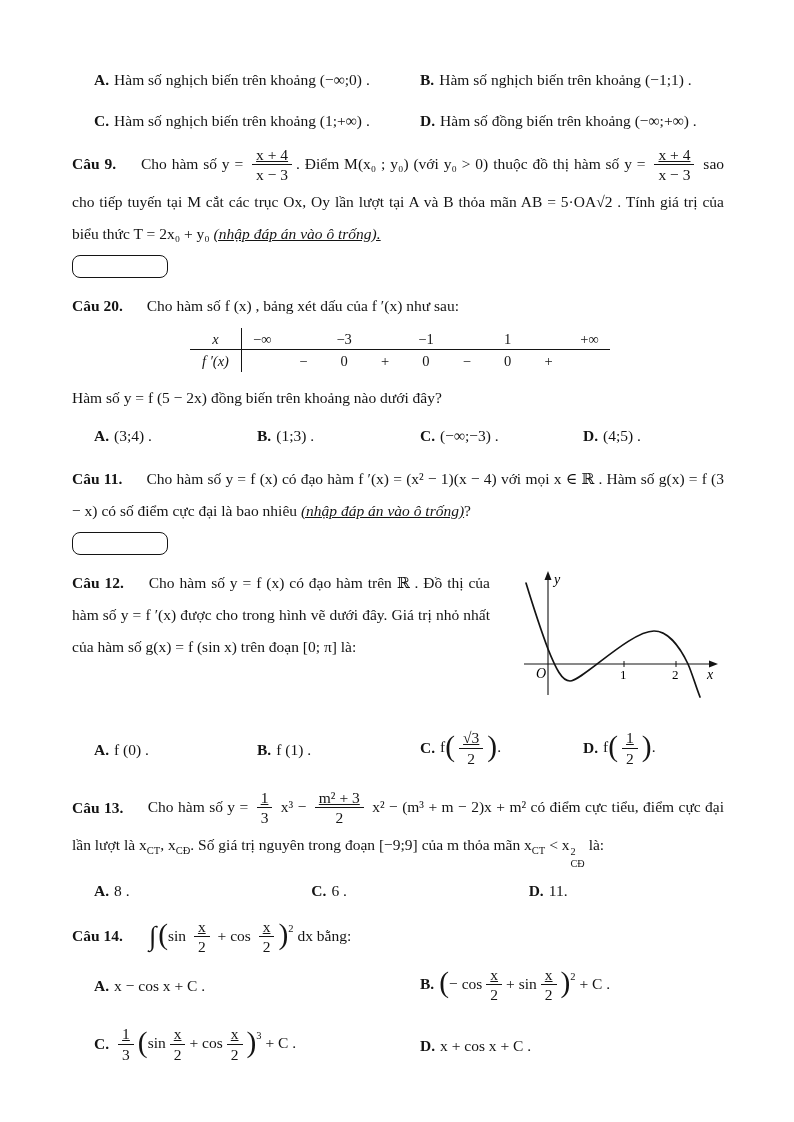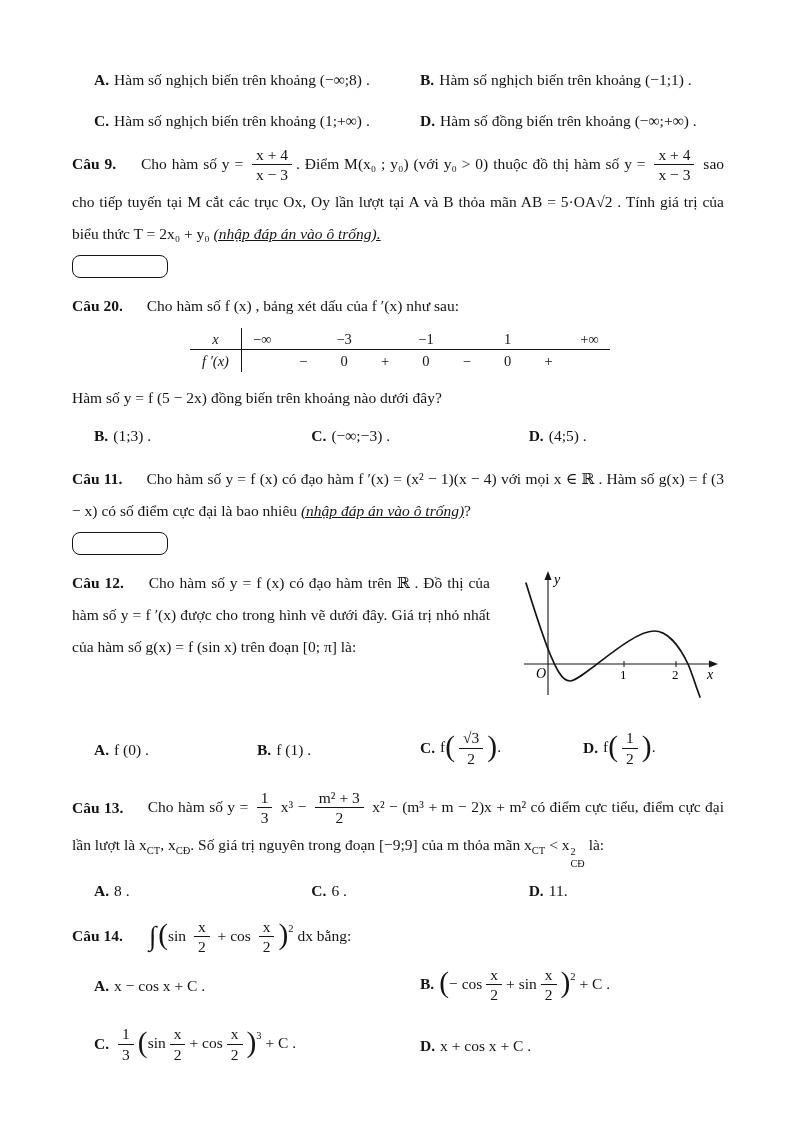--- a/index.html
+++ b/index.html
@@ -14,21 +14,21 @@
   .qlabel { font-weight:bold; margin-right:20px; }
   .opt-label { font-weight:bold; margin-right:5px; }
   .opts4 { display:flex; align-items:center; margin:2px 0 12px; }
   .opts4 > div { flex:1; padding-left:22px; line-height:2.0; }
   .opts2 { display:flex; align-items:center; margin:2px 0 10px; }
   .opts2 > div { flex:1; padding-left:22px; line-height:2.0; }
   .opts-tall { margin:8px 0 20px; }
   
   .frac { display:inline-flex; flex-direction:column; vertical-align:middle;
           text-align:center; margin:0 4px; position:relative; top:-1px; }
-  .frac .fnum { border-bottom:1px solid #141414; padding:0 4px; line-height:1.25; }
+  .frac .fnum { border-bottom:1px solid #141414; padding:0 4px; line-height:1.25;text-decoration:underline; }
   .frac .fden { padding:0 4px; line-height:1.25; }
   
   .bigp { font-size:1.9em; line-height:0; vertical-align:-0.1em; display:inline-block; }
   .intg { font-size:1.75em; line-height:0; vertical-align:-0.12em; margin:0 2px; }
   .psup { font-size:0.68em; vertical-align:0.85em; }
   .msub { font-size:0.68em; }
   .ss { display:inline-flex; flex-direction:column; align-items:flex-start;
         font-size:0.66em; line-height:1.1; vertical-align:-0.55em; margin-left:1px; }
   .italic { font-style:italic;text-decoration:underline; }
   
@@ -50,21 +50,21 @@
   svg text { font-family:"Liberation Serif","DejaVu Serif",serif; }
   .axlabel { font-style:italic; font-size:14px; }
   .ticklabel { font-size:13px; }
 </style>
 </head>
 <body>
 
 <div class="page">
 
   <div class="opts2">
-    <div><span class="opt-label">A.</span><span>Hàm số nghịch biến trên khoảng (−∞;8) .</span></div>
+    <div><span class="opt-label">A.</span><span>Hàm số nghịch biến trên khoảng (−∞;0) .</span></div>
     <div><span class="opt-label">B.</span><span>Hàm số nghịch biến trên khoảng (−1;1) .</span></div>
   </div>
   <div class="opts2">
     <div><span class="opt-label">C.</span><span>Hàm số nghịch biến trên khoảng (1;+∞) .</span></div>
     <div><span class="opt-label">D.</span><span>Hàm số đồng biến trên khoảng (−∞;+∞) .</span></div>
   </div>
 
   <p class="para">
     <span class="qlabel">Câu 9.</span>
     <span>Cho hàm số  y =</span>
@@ -114,20 +114,21 @@
         <span>+</span>
         <span></span>
       </div>
     </div>
   </div>
 
   <p class="para">
     <span>Hàm số  y = f (5 − 2x)  đồng biến trên khoảng nào dưới đây?</span>
   </p>
   <div class="opts4">
+    <div><span class="opt-label">A.</span><span>(3;4) .</span></div>
     <div><span class="opt-label">B.</span><span>(1;3) .</span></div>
     <div><span class="opt-label">C.</span><span>(−∞;−3) .</span></div>
     <div><span class="opt-label">D.</span><span>(4;5) .</span></div>
   </div>
 
   <p class="para">
     <span class="qlabel">Câu 11.</span>
     <span>Cho hàm số  y = f (x)  có đạo hàm  f ′(x) = (x² − 1)(x − 4)  với mọi  x ∈ ℝ .  Hàm số g(x) = f (3 − x) có số điểm cực đại là bao nhiêu</span>
     <span class="italic">(nhập đáp án vào ô trống)</span><span>?</span>
   </p>

